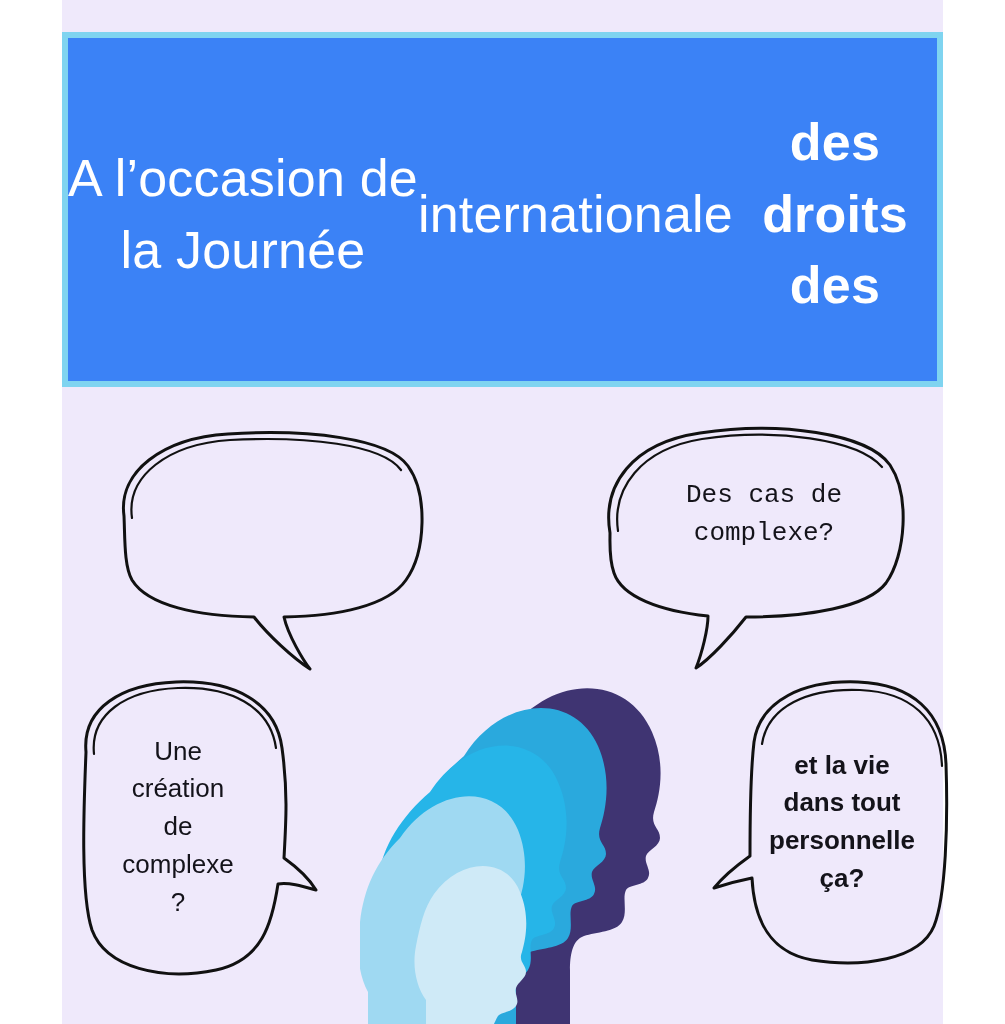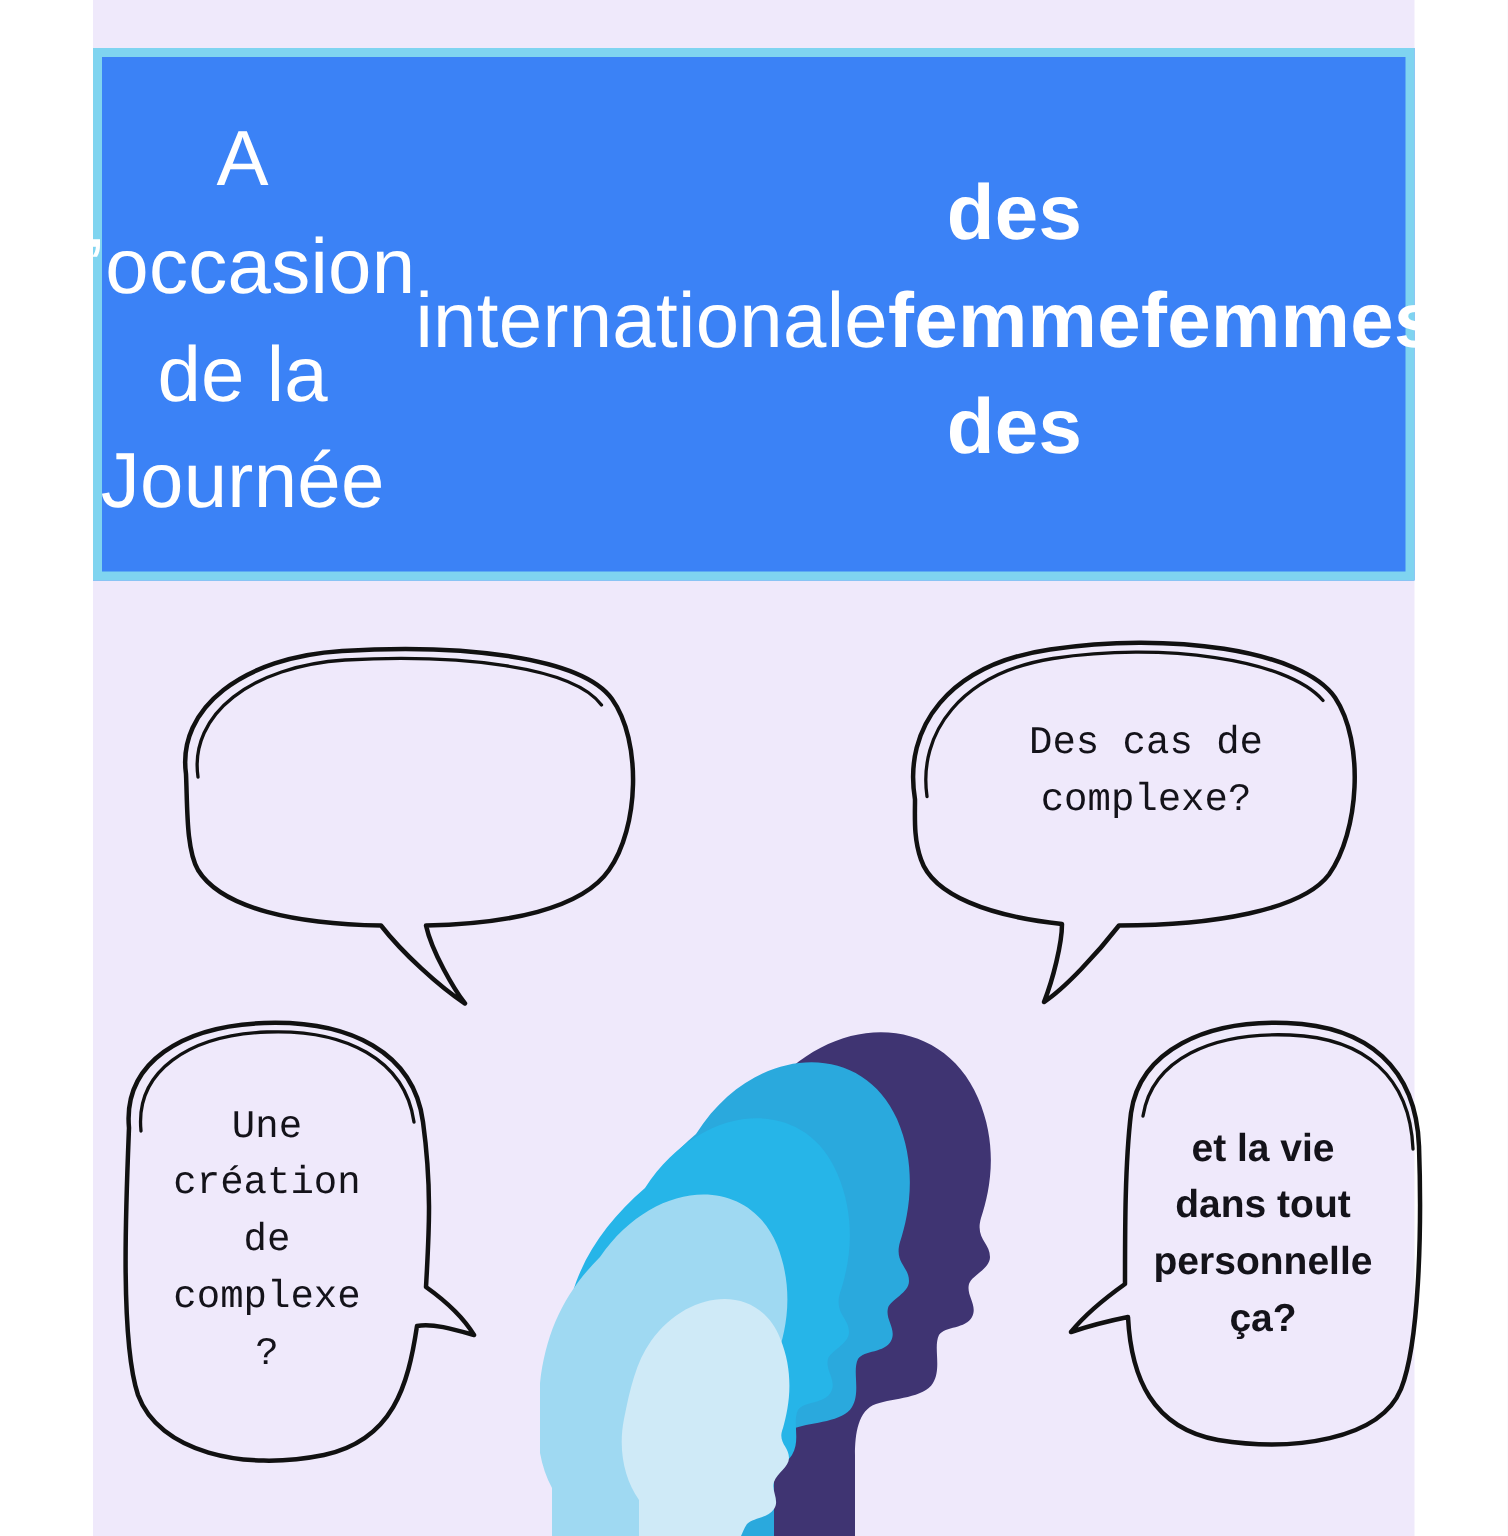--- a/index.html
+++ b/index.html
@@ -72,21 +72,21 @@
     z-index: 2;
     padding: 0 14px;
   }
 
   #bubble-surgeon   { left: 88px;  top: 420px; width: 348px; height: 250px; }
   #bubble-surgeon .txt { transform: translate(-4px, -24px); }
 
   #bubble-complex   { left: 588px; top: 415px; width: 340px; height: 255px; font-family: Liberation Mono, monospace; }
   #bubble-complex .txt { transform: translate(6px, -28px); }
 
-  #bubble-cabinet   { left: 66px;  top: 672px; width: 240px; height: 310px; font-family: Liberation Mono, monospace; }
+  #bubble-cabinet   { left: 66px;  top: 672px; width: 240px; height: 310px; }
   #bubble-cabinet .txt { transform: translate(-8px, 0px); }
 
   #bubble-life      { left: 712px; top: 672px; width: 240px; height: 300px; font-weight: bold; }
   #bubble-life .txt { transform: translate(10px, 0px); }
 
   
   .silhouettes {
     position: absolute;
     left: 360px;
     top: 660px;
@@ -96,22 +96,21 @@
   .silhouettes svg { display: block; }
 </style>
 </head>
 <body>
 
 <div class="poster"></div>
 
 <div class="banner">
   <div class="banner-line light">A l’occasion de la Journée</div>
   <div class="banner-line light">internationale</div>
-  <div class="banner-line bold">des femme des</div>
-  <div class="banner-line bold">femmes</div>
+  <div class="banner-line bold">des droits des</div>
 </div>
 
 <div class="bubble" id="bubble-surgeon">
   <svg width="348" height="250" viewBox="0 0 348 250">
     <path d="M36 96 C30 52 74 18 140 14 C220 9 300 18 320 46 C340 74 338 132 318 160
              C300 186 250 196 196 197 C200 215 215 240 222 249 C205 238 180 215 166 197
              C110 196 60 186 44 160 C36 146 37 118 36 96 Z" fill="none" stroke="#111111" stroke-width="3" stroke-linecap="round" stroke-linejoin="round"></path>
     <path d="M44 98 C38 56 80 24 142 20 C218 16 294 24 313 50" fill="none" stroke="#111111" stroke-width="2.2" stroke-linecap="round"></path>
   </svg>
 </div>

